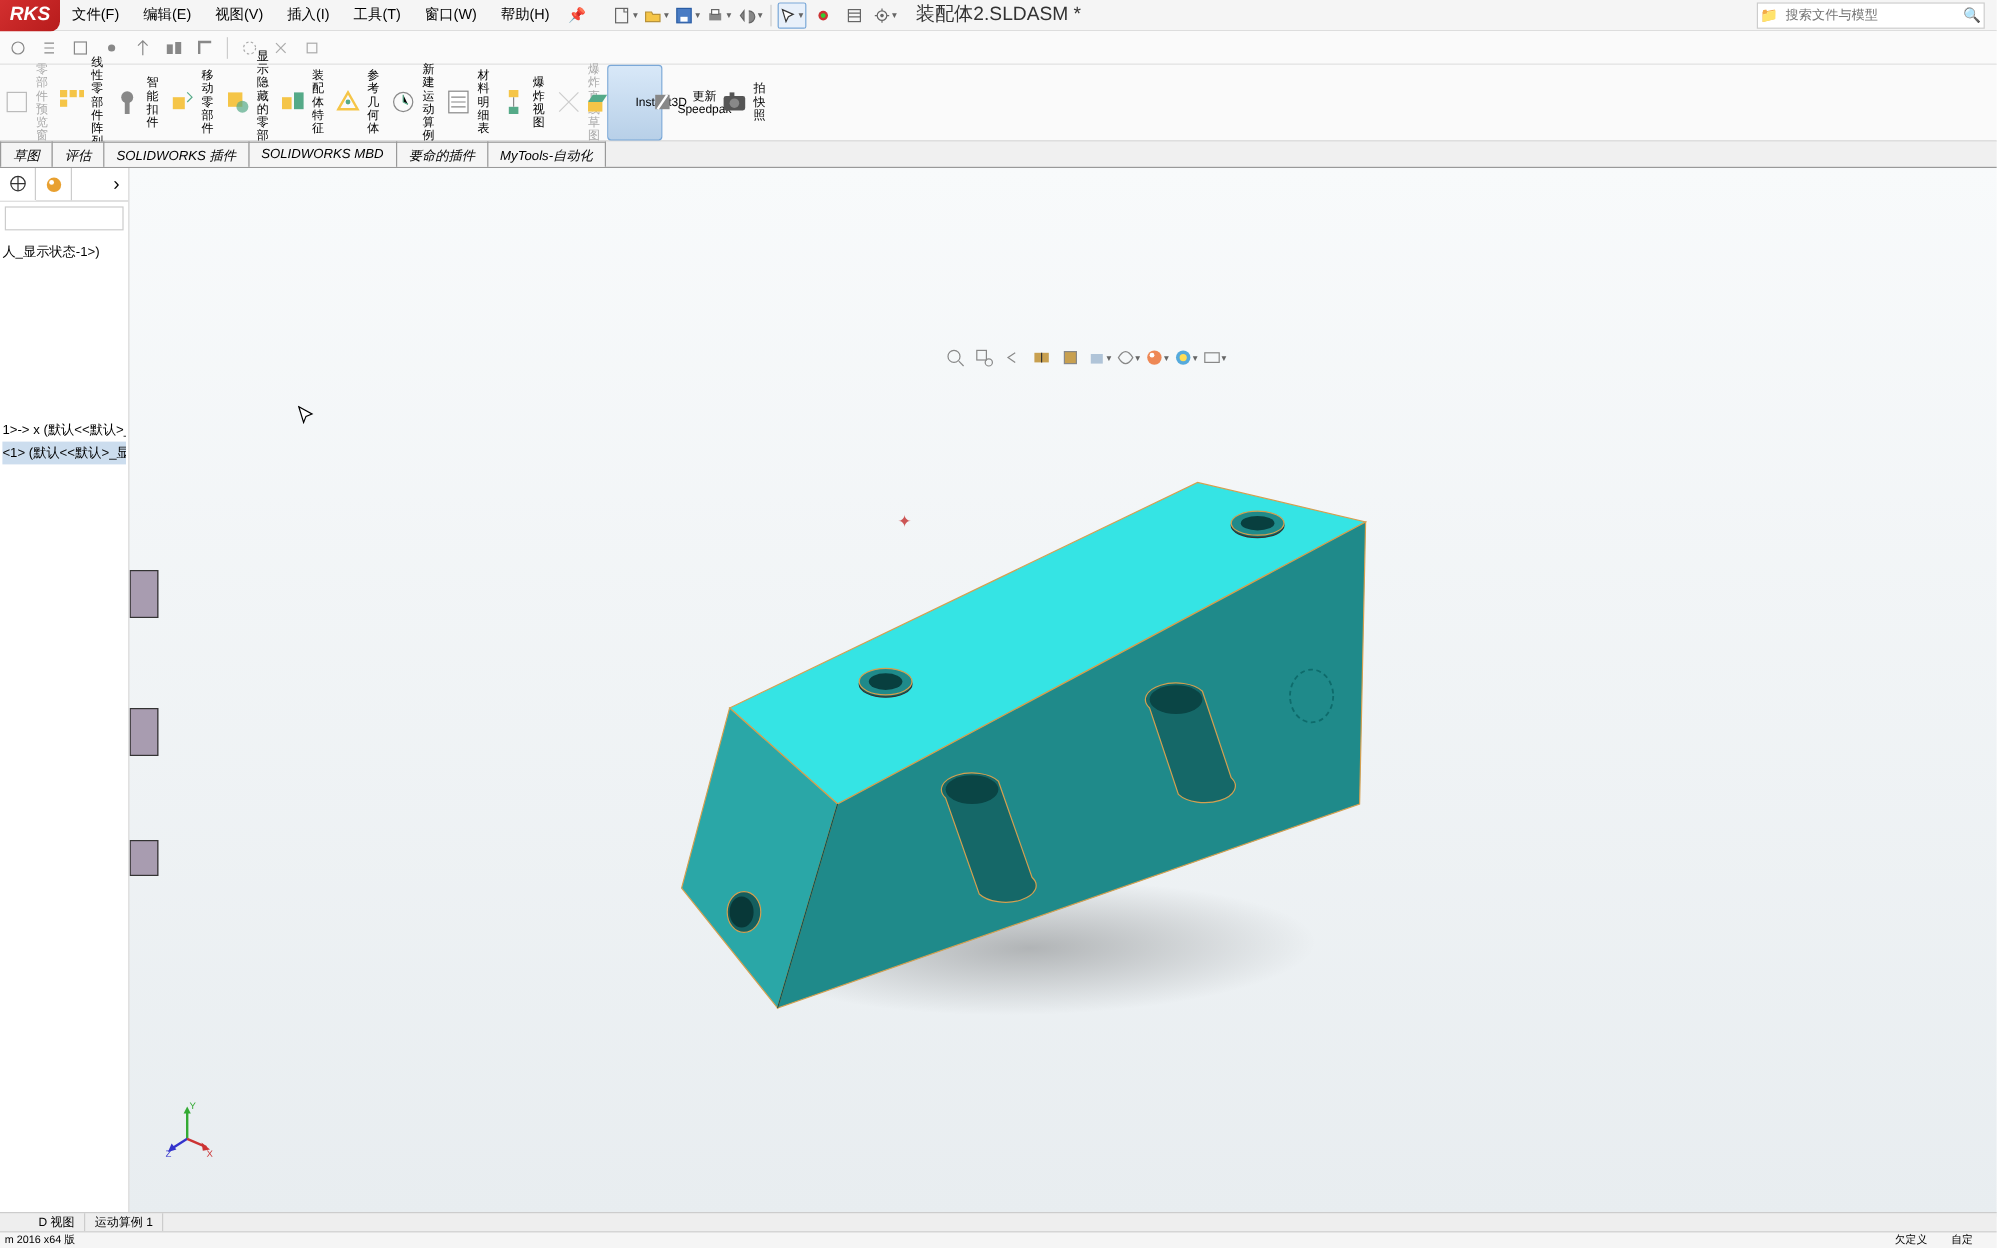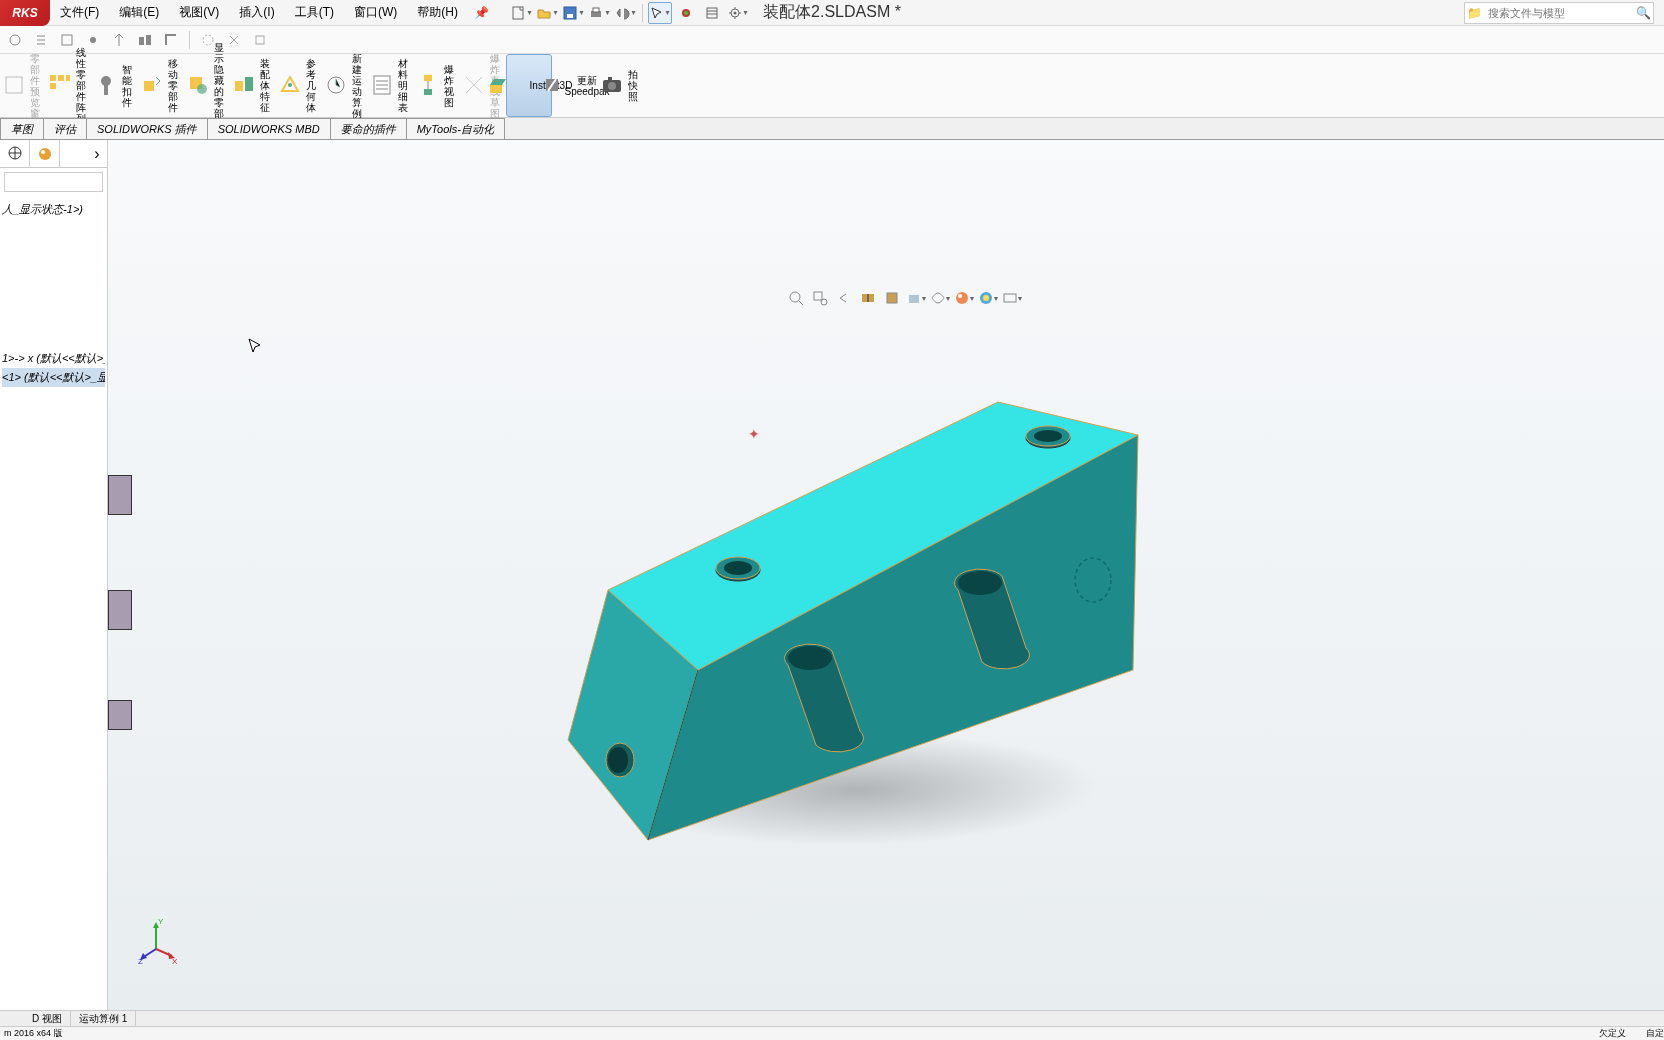--- a/index.html
+++ b/index.html
@@ -1,19 +1,19 @@
 <!DOCTYPE html>
 <html><head>
 <meta charset="utf-8">
 <style>
 * { margin: 0; padding: 0; box-sizing: border-box; font-family: "Microsoft YaHei", Arial, sans-serif; }
 body { background: #fff; overflow: hidden; width: 1664px; height: 1040px; position: relative; }
 
 .menubar { height: 26px; display: flex; align-items: center; background: #f5f5f5; border-bottom: 1px solid #ddd; font-size: 12px; }
-.logo-frag { width: 50px; height: 26px; background: linear-gradient(135deg,#d32f2f,#b71c1c); color: #fff; display: flex; align-items: center; justify-content: center; font-style: italic; font-weight: bold; font-size: 12px; border-bottom-right-radius: 8px; }
+.logo-frag { width: 50px; height: 26px; background: linear-gradient(135deg,#d32f2f,#b71c1c); color: #fff; display: flex; align-items: center; justify-content: center; font-style: italic; font-weight: bold; font-size: 16px; border-bottom-right-radius: 8px; }
 .menu-item { padding: 0 10px; height: 26px; display: flex; align-items: center; cursor: pointer; }
 .pin { margin-left: 6px; color: #5a8fd6; }
 .qat { display: flex; align-items: center; margin-left: 20px; gap: 2px; }
 .qat-btn { width: 24px; height: 22px; display: flex; align-items: center; justify-content: center; cursor: pointer; border-radius: 2px; }
 .qat-sep { width: 1px; height: 18px; background: #ccc; margin: 0 3px; }
 .dd { font-size: 8px; color: #666; margin-left: 1px; }
 .doc-title { position: absolute; left: 50%; transform: translateX(-50%); font-size: 16px; color: #333; }
 .search-box { position: absolute; right: 10px; top: 2px; display: flex; align-items: center; border: 1px solid #ccc; height: 22px; width: 190px; background: #fff; }
 .search-box input { border: none; outline: none; flex: 1; font-size: 11px; padding: 0 4px; color: #999; }
 .search-icon { width: 22px; display: flex; align-items: center; justify-content: center; color: #666; }
@@ -32,39 +32,39 @@
 
 .heads-up { position: absolute; top: 148px; left: 50%; transform: translateX(-100px); display: flex; gap: 4px; z-index: 10; }
 .hu-btn { width: 20px; height: 20px; display: flex; align-items: center; justify-content: center; cursor: pointer; }
 
 .leftpanel { position: absolute; left: 0; top: 140px; width: 108px; bottom: 26px; background: #fff; border-right: 1px solid #ccc; overflow: hidden; }
 .lp-tabs { display: flex; border-bottom: 1px solid #ccc; height: 28px; }
 .lp-tab { width: 30px; display: flex; align-items: center; justify-content: center; border-right: 1px solid #ccc; cursor: pointer; }
 .lp-tab.active { background: #fff; border-bottom: 1px solid #fff; }
 .lp-expand { margin-left: auto; width: 20px; display: flex; align-items: center; justify-content: center; }
 .lp-filter { height: 20px; border: 1px solid #ccc; margin: 4px; }
-.tree { font-size: 11px; padding: 4px 2px; font-style: italic; }
+.tree { font-size: 11px; padding: 4px 2px; }
 .tree-item { padding: 2px 0; white-space: nowrap; overflow: hidden; }
 .tree-sel { background: #cde; }
 
 .viewport { position: absolute; left: 108px; top: 140px; right: 0; bottom: 26px; background: linear-gradient(180deg,#f8fafb 0%,#e8edf0 100%); overflow: hidden; }
 
 .part-peek { position: absolute; left: 0; }
 .peek-shape { width: 24px; height: 40px; background: #a89cb0; border: 1px solid #333; }
 
 .axis-triad { position: absolute; left: 30px; bottom: 50px; width: 40px; height: 50px; }
 
 .shadow { position: absolute; left: 400px; top: 560px; width: 700px; height: 180px; background: radial-gradient(ellipse 340px 80px at 50% 50%, rgba(0,0,0,0.25), rgba(0,0,0,0) 70%); transform: skewX(-20deg); }
 
 .block3d { position: absolute; left: 360px; top: 130px; width: 700px; height: 600px; }
 
 .botbar { position: absolute; left: 0; right: 0; bottom: 14px; height: 16px; background: #eee; border-top: 1px solid #ccc; display: flex; font-size: 10px; padding-left: 24px; }
 .bottab { padding: 0 8px; border-right: 1px solid #ccc; display: flex; align-items: center; cursor: pointer; }
 .statusbar { position: absolute; left: 0; right: 0; bottom: 0; height: 14px; background: #f5f5f5; border-top: 1px solid #ccc; display: flex; font-size: 9px; }
-.status-right { margin-left: auto; display:flex; gap:20px;}
+.status-right { margin-left: auto; padding-right: 20px; display:flex; gap:20px;}
 
 svg { display: block; }
 </style>
 </head>
 <body>
 
 <div class="menubar">
   <div class="logo-frag">RKS</div>
   <div class="menu-item">文件(F)</div>
   <div class="menu-item">编辑(E)</div>

